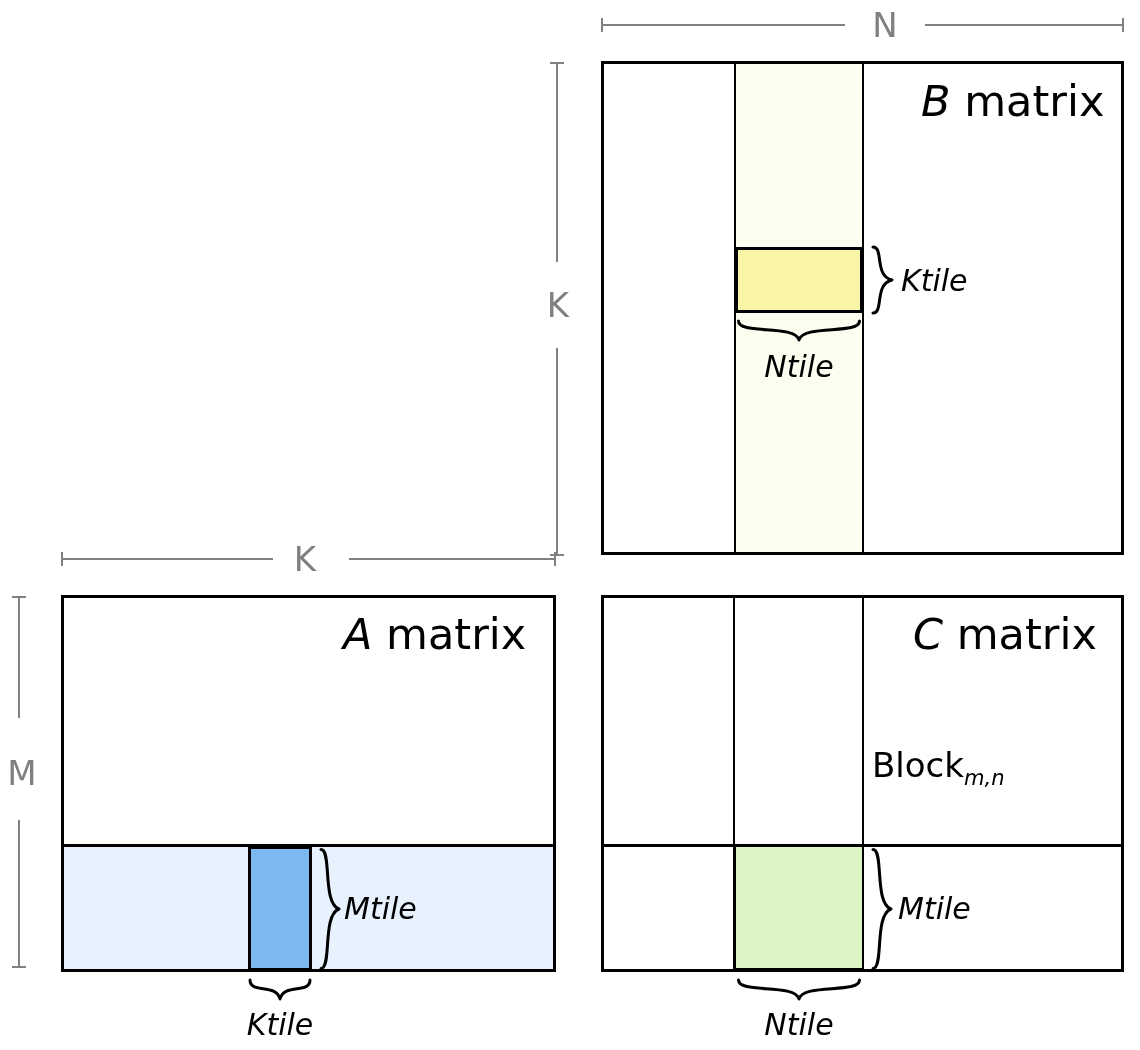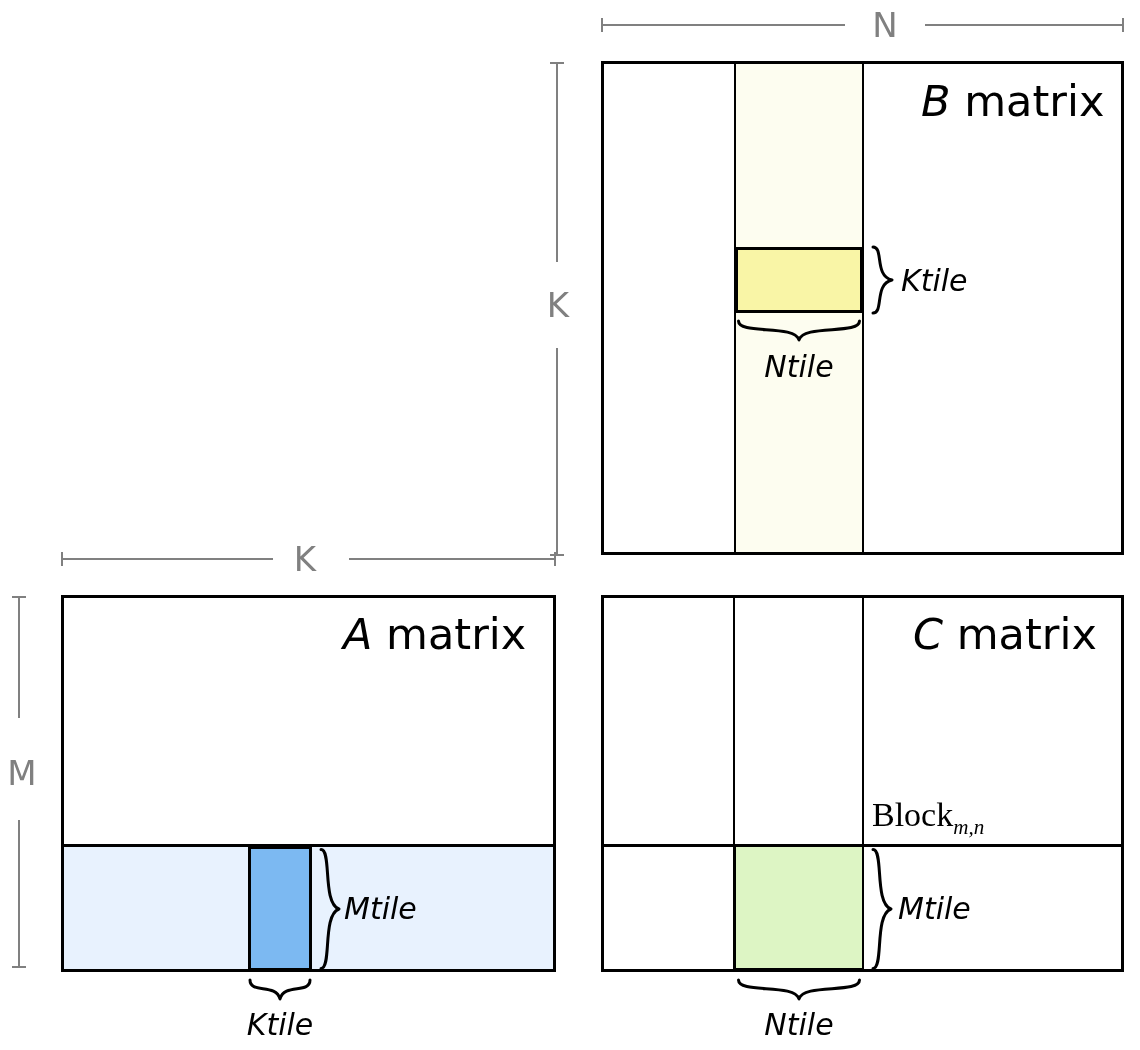--- a/index.html
+++ b/index.html
@@ -217,21 +217,21 @@
     <div class="vline-thin" style="left:862px; top:598px; height:371px;"></div>
 
     <div class="hline-mid" style="left:604px; top:844px; width:517px;"></div>
 
     <div class="fill" style="left:735px; top:846px; width:128px; height:123px; background:#ddf5c4; border:1.5px solid #000000;"></div>
 
     <div class="matrix-label" style="left:913px; top:613px;">
       <span class="mvar">C</span><span>&nbsp;</span><span>matrix</span>
     </div>
 
-    <div class="block-label" style="left:872px; top:798px;font-family:Liberation Serif, serif;">
+    <div class="block-label" style="left:872px; top:748px;">
       <span>Block</span><sub>m,n</sub>
     </div>
 
     <div class="brace" style="left:869px; top:847px; width:26px; height:124px;">
       <svg viewBox="0 0 52 248" width="26" height="124" preserveAspectRatio="none">
         <path d="M 8 5 C 30 5, 10 112, 44 124 C 10 136, 30 243, 8 243"></path>
       </svg>
     </div>
     <div class="tile-label" style="left:898px; top:894px;">Mtile</div>
 

